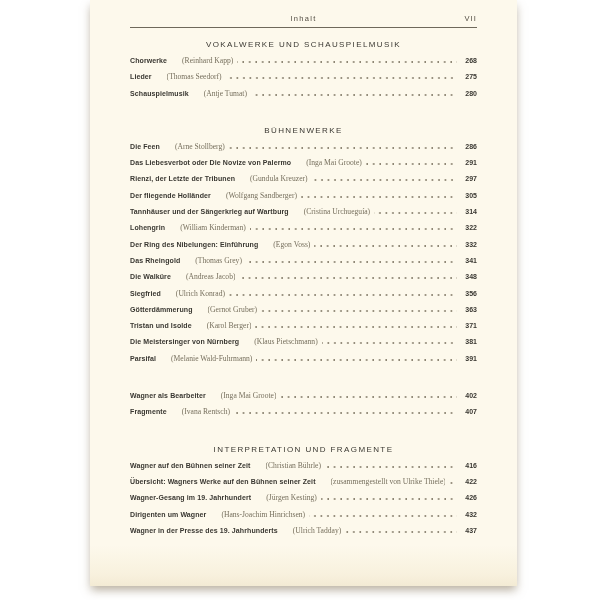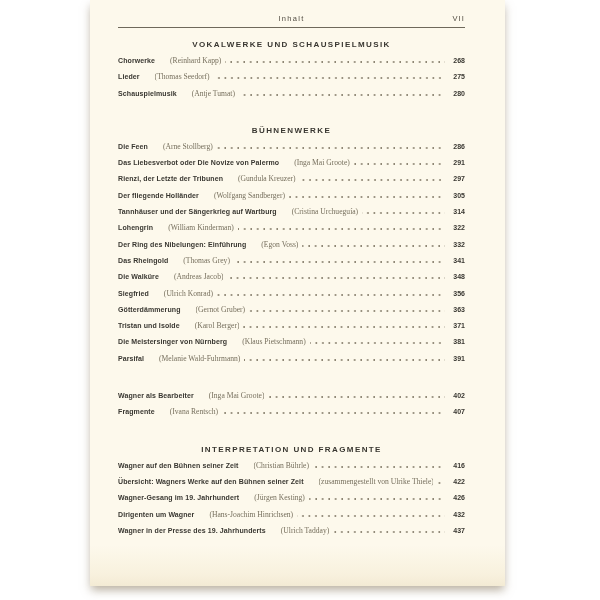--- a/index.html
+++ b/index.html
@@ -18,20 +18,21 @@
     background: #ffffff;
   }
   .book-page {
     position: absolute;
     left: 90px;
     top: 0;
     width: 415px;
     height: 586px;
     background: linear-gradient(180deg, #fdf9ec 0%, #fdf9ec 93%, #f8f1de 98%, #f3ebd4 100%);
     box-shadow: 0 5px 9px -1px rgba(125, 110, 80, 0.55);
+    padding-left: 12px;
   }
   .page-inner {
     padding: 0 40px 0 28px; 
   }
   
   .header-row {
     position: relative;
     margin-top: 14px;
     height: 10px;
     display: flex;
@@ -55,21 +56,21 @@
     margin-top: 3px;
     border-bottom: 1px solid #6f695b;
     height: 0;
   }
   
   .toc-section { margin-top: 21px; }
   .toc-section:first-child { margin-top: 12px; }
   .section-heading {
     text-align: center;
     font-size: 8px;
-    font-weight: bold;
+    font-weight: normal;
     letter-spacing: 1.4px;
     color: #393731;
     line-height: 10px;
     margin-bottom: 6px;
     white-space: nowrap;
   }
   .toc-row {
     display: flex;
     align-items: baseline;
     height: 16.3px;

